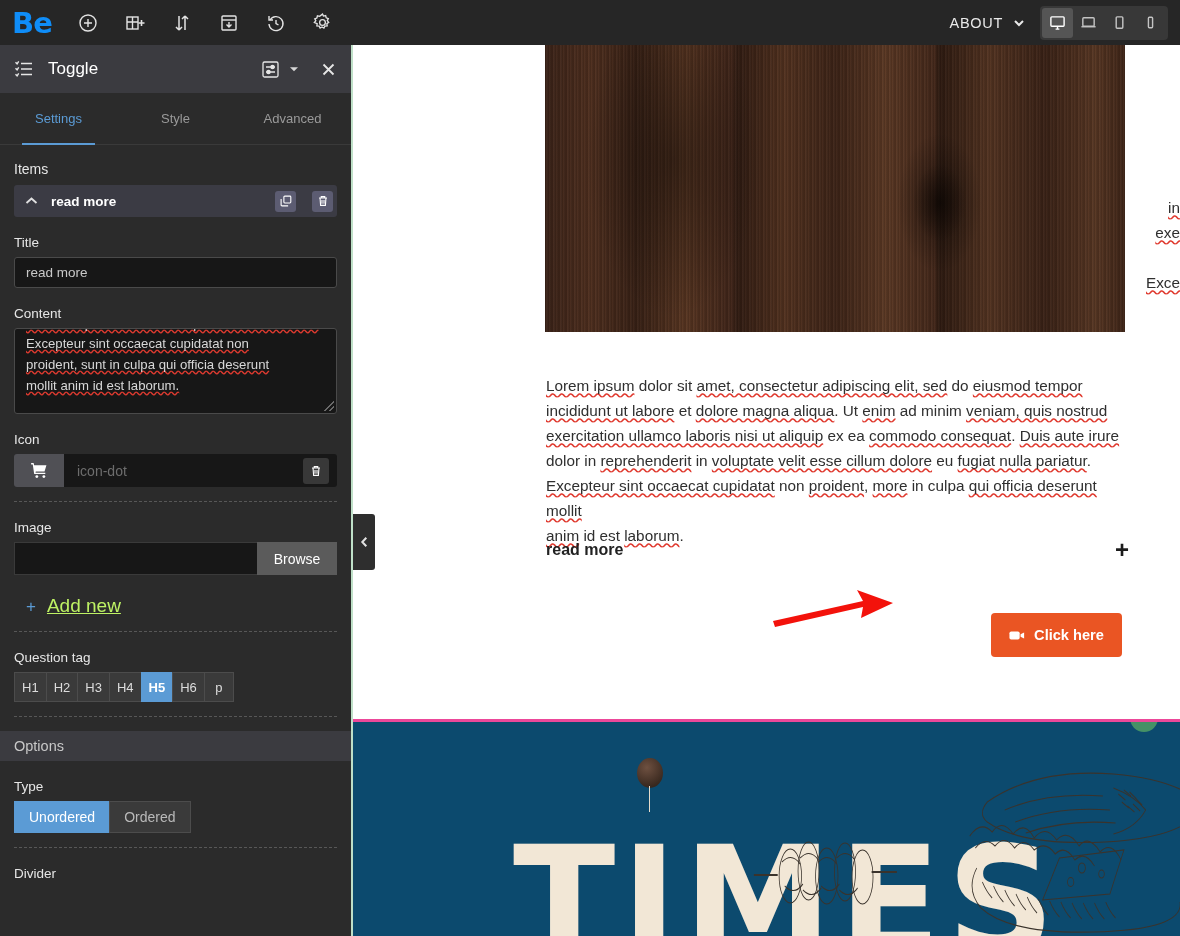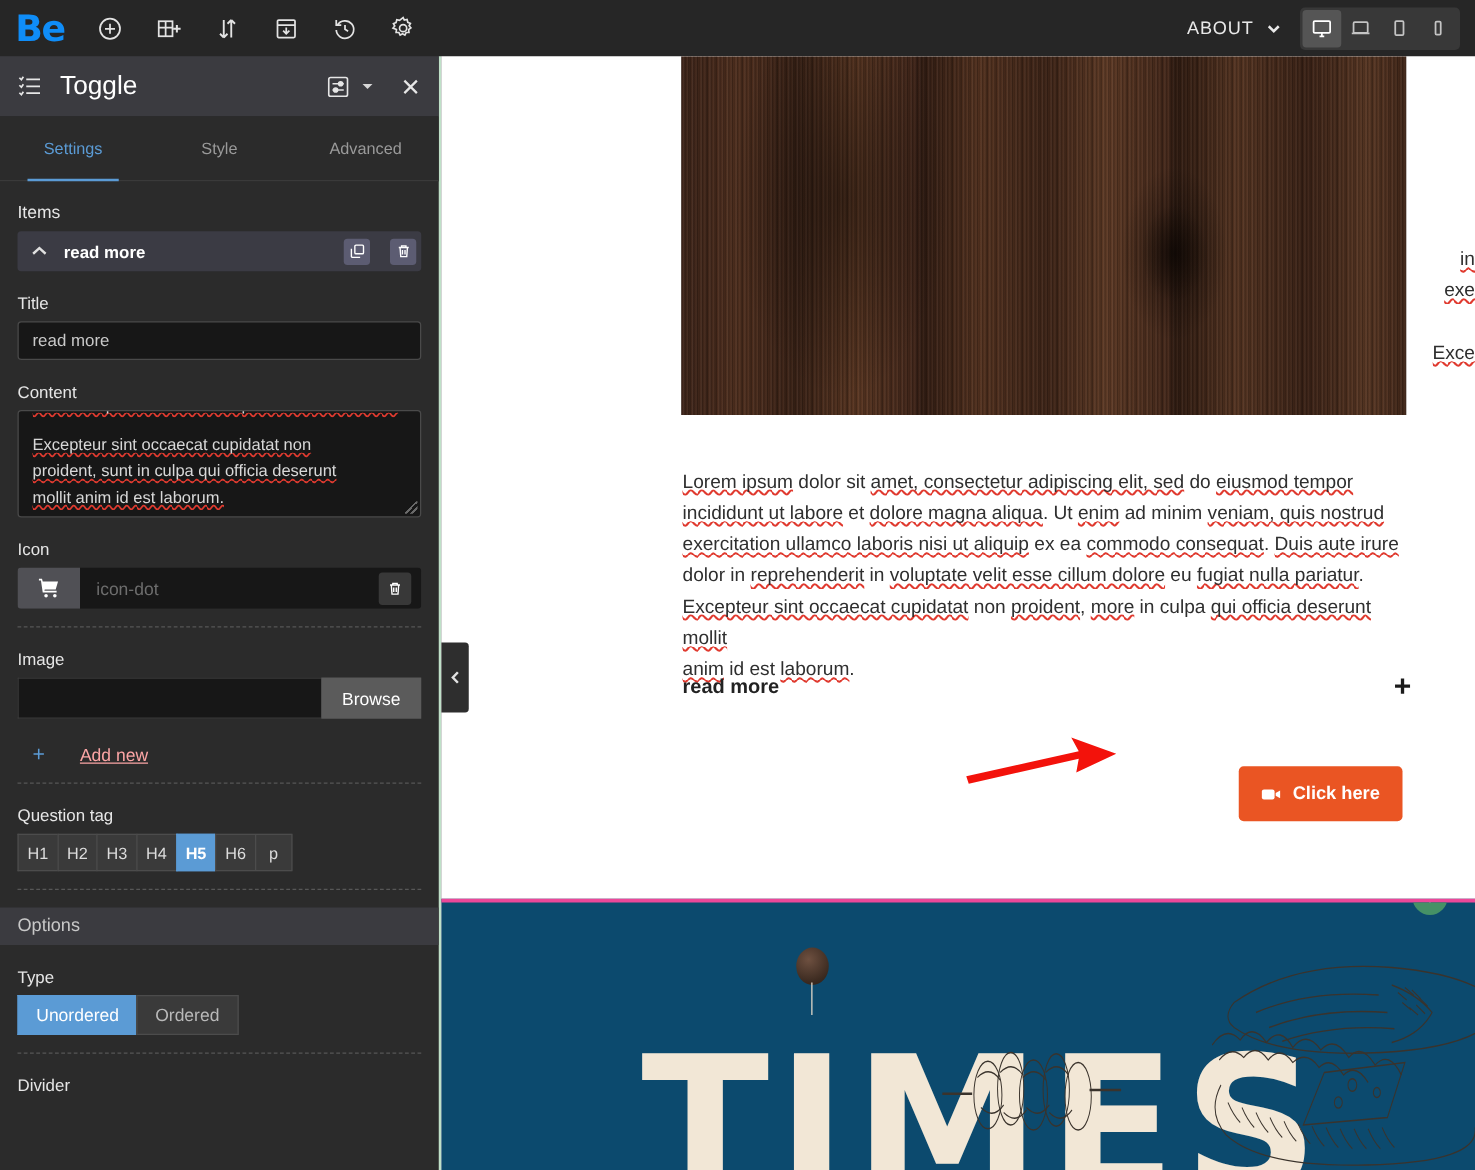--- a/index.html
+++ b/index.html
@@ -50,21 +50,21 @@
   
   .sidebar {
     width: 353px; flex: 0 0 353px; background: #2b2b2b; display: flex;
     flex-direction: column; min-height: 0; position: relative;
     border-right: 2px solid #bfe0c8;
   }
   .panel-head {
     height: 48px; background: #3b3b40; display: flex; align-items: center;
     padding: 0 14px; gap: 14px; flex: 0 0 48px;
   }
-  .panel-title { color: #fff; font-size: 21px; font-weight: 500; flex: 1; }
+  .panel-title { color: #fff; font-size: 17px; font-weight: 500; flex: 1; }
   .ph-ico { display: flex; align-items: center; justify-content: center; cursor: pointer; }
 
   .tabs {
     display: flex; flex: 0 0 52px; height: 52px; border-bottom: 1px solid #3a3a3a;
     background: #2b2b2b;
   }
   .tab {
     flex: 1; display: flex; align-items: center; justify-content: center;
     font-size: 13px; color: #9a9a9a; cursor: pointer; position: relative; text-align: center;
   }
@@ -94,21 +94,21 @@
   .fld-label { color: #e6e6e6; font-size: 13.5px; padding: 18px 14px 7px 14px; }
   .fld-input {
     margin: 0 14px; height: 31px; background: #171717; border: 1px solid #4a4a4a;
     border-radius: 3px; color: #c9c9c9; font-size: 13.5px; padding: 0 11px;
     display: flex; align-items: center; width: calc(100% - 28px);
     font-family: "Liberation Sans", sans-serif;
   }
   .fld-textarea {
     margin: 0 14px; height: 86px; background: #171717; border: 1px solid #4a4a4a;
     border-radius: 3px; color: #d8d8d8; font-size: 13.2px; line-height: 21px;
-    padding: 16px 11px 6px 11px; width: calc(100% - 28px); overflow: hidden;
+    padding: 4px 11px 6px 11px; width: calc(100% - 28px); overflow: hidden;
     position: relative;
   }
   .ta-cut {
     position: absolute; top: -16px; left: 11px; right: 11px; color: #d8d8d8;
     white-space: nowrap; overflow: hidden;
   }
   .resize-grip {
     position: absolute; right: 2px; bottom: 2px; width: 10px; height: 10px;
     background: linear-gradient(135deg, transparent 45%, #6a6a6a 45%, #6a6a6a 55%, transparent 55%,
                 transparent 70%, #6a6a6a 70%, #6a6a6a 80%, transparent 80%);
@@ -141,21 +141,21 @@
   .browse {
     width: 80px; background: #5b5b5b; color: #fff; font-size: 14px;
     display: flex; align-items: center; justify-content: center; cursor: pointer;
   }
 
   .addnew {
     display: flex; align-items: center; gap: 11px; padding: 20px 14px 0 26px;
     cursor: pointer;
   }
   .addnew .plus { color: #5b9bd5; font-size: 17px; line-height: 1; }
-  .addnew .txt { color: #fca5a5; font-size: 14px; text-decoration: underline; margin-left: 17px; }
+  .addnew .txt { color: #bef264; font-size: 19px; text-decoration: underline; }
 
   .seg { display: flex; margin: 0 14px; }
   .seg .s {
     min-width: 30px; height: 30px; background: #3a3a3a; border: 1px solid #4c4c4c;
     border-right: none; color: #dcdcdc; font-size: 13px; display: flex;
     align-items: center; justify-content: center; cursor: pointer; padding: 0 7px;
   }
   .seg .s:last-child { border-right: 1px solid #4c4c4c; }
   .seg .s.active { background: #5b9bd5; color: #fff; border-color: #5b9bd5; font-weight: bold; }
 

